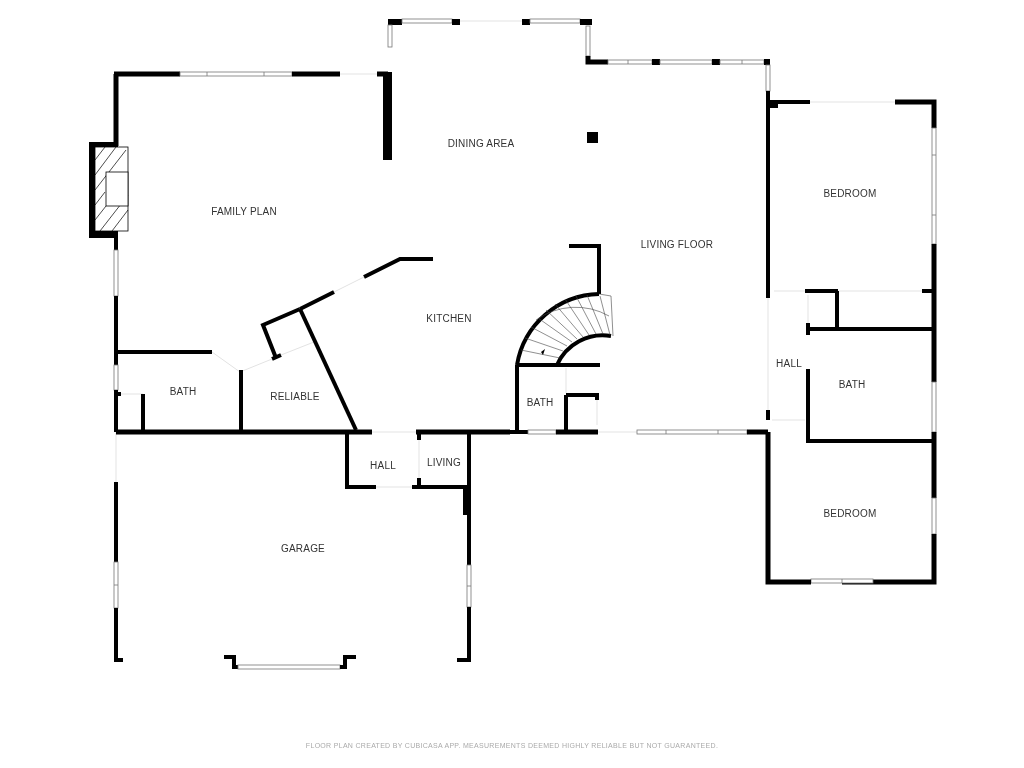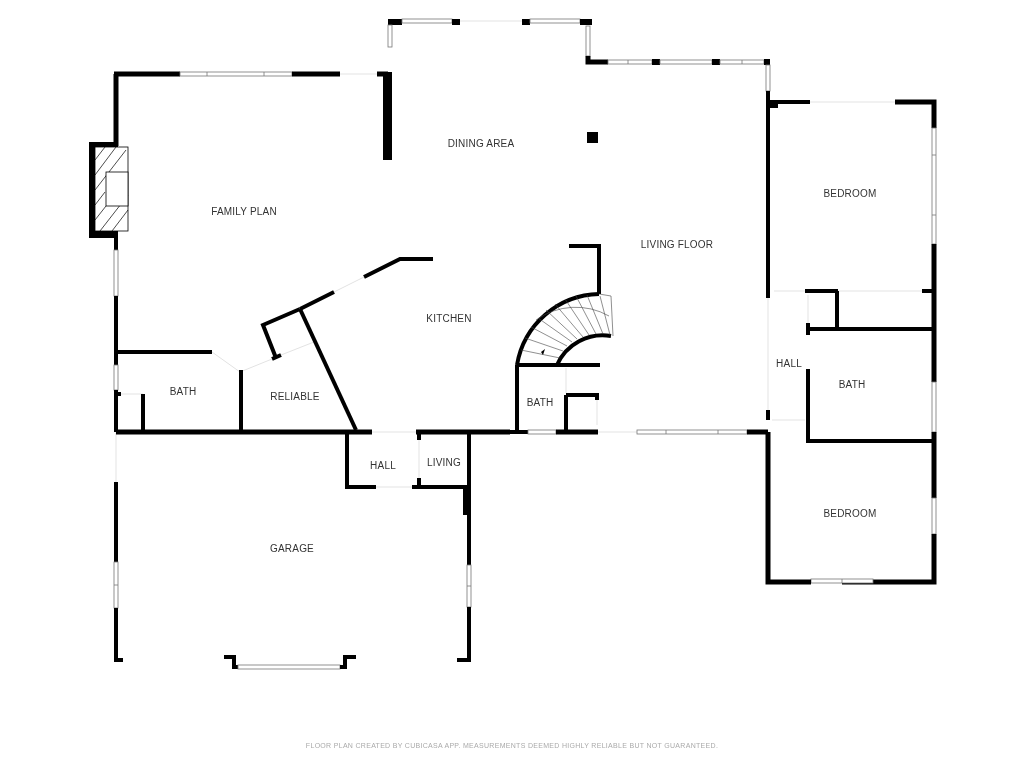--- a/index.html
+++ b/index.html
@@ -204,15 +204,15 @@
 <div class="label" style="left:449px;top:318px">KITCHEN</div>
 <div class="label" style="left:850px;top:193px">BEDROOM</div>
 <div class="label" style="left:789px;top:363px">HALL</div>
 <div class="label" style="left:852px;top:384px">BATH</div>
 <div class="label" style="left:850px;top:513px">BEDROOM</div>
 <div class="label" style="left:183px;top:391px">BATH</div>
 <div class="label" style="left:295px;top:396px">RELIABLE</div>
 <div class="label" style="left:540px;top:402px">BATH</div>
 <div class="label" style="left:383px;top:465px">HALL</div>
 <div class="label" style="left:444px;top:462px">LIVING</div>
-<div class="label" style="left:292px;top:548px">GARAGE</div>
+<div class="label" style="left:303px;top:548px">GARAGE</div>
 
 <div class="footer">FLOOR PLAN CREATED BY CUBICASA APP. MEASUREMENTS DEEMED HIGHLY RELIABLE BUT NOT GUARANTEED.</div>
 
 </body></html>

